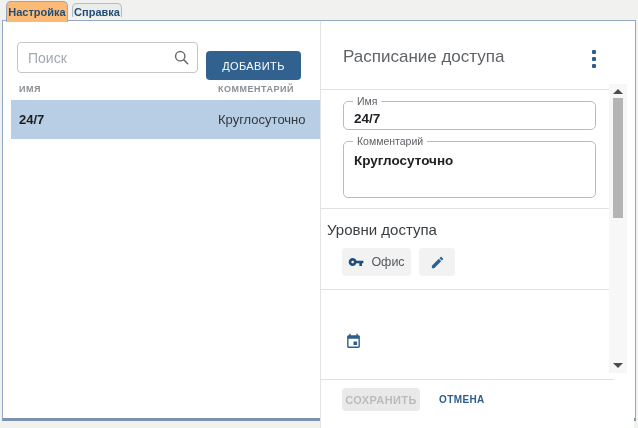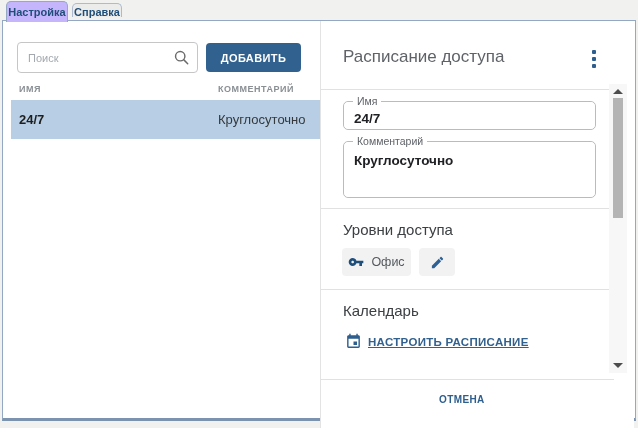--- a/index.html
+++ b/index.html
@@ -9,42 +9,42 @@
     background: #f1f1ef;
     font-family: "Liberation Sans", sans-serif;
   }
   
   .tab {
     position: absolute; text-align: center;
     font-size: 11px; font-weight: bold; color: #1f4e79;
     border: 1px solid #95a8c3; border-bottom: none;
     border-radius: 5px 5px 0 0; cursor: pointer;
   }
-  .tab.active { left: 6px; top: 1px; width: 62px; height: 21px; line-height: 20px; background: #c4b5fd; z-index: 5; }
+  .tab.active { left: 6px; top: 1px; width: 62px; height: 21px; line-height: 20px; background: #fdba74; z-index: 5; }
   .tab.inactive { left: 72px; top: 3px; width: 50px; height: 14px; line-height: 17px; background: #ececea; border-color: #aebbce; z-index: 1; }
   
   .window {
     position: absolute; left: 2px; top: 20px; width: 634px; height: 401px;
     background: #ffffff;
     border: 1px solid #95a8c3; border-bottom: 3px solid #7b93af;
     z-index: 2;
   }
   
   .search-box { position: absolute; left: 14px; top: 21px; width: 181px; height: 31px; }
   .search-box input {
     width: 100%; height: 100%; border: 1px solid #c6c6c6; border-radius: 4px;
-    padding: 0 16px 0 10px; font-size: 11px; color: #333;
+    padding: 0 16px 0 10px; font-size: 14px; color: #333;
     font-family: "Liberation Sans", sans-serif; outline: none;
   }
   .search-box input::placeholder { color: #a3a9af; }
   .search-icon { position: absolute; right: 8px; top: 7px; width: 17px; height: 17px; }
   .add-btn {
-    position: absolute; left: 203px; top: 22px; width: 95px; height: 29px;
+    position: absolute; left: 203px; top: 30px; width: 95px; height: 29px;
     background: #31618f; color: #ffffff; border: none; border-radius: 4px;
-    font-size: 11px; font-weight: bold; letter-spacing: 0.4px;
+    font-size: 11px; font-weight: normal; letter-spacing: 0.4px;
     font-family: "Liberation Sans", sans-serif; cursor: pointer;
   }
   .col-header {
     position: absolute; top: 63px; font-size: 9px; font-weight: bold;
     color: #8a8f94; letter-spacing: 0.5px;
   }
   .col-header.name { left: 16px; }
   .col-header.comment { left: 215px; }
   .list-row {
     position: absolute; left: 8px; top: 79px; width: 309px; height: 39px;
@@ -66,21 +66,21 @@
     position: absolute; top: -7px; left: 9px; background: #fff; padding: 0 4px;
     font-size: 10.5px; color: #5f6368;
   }
   .field input, .field textarea {
     width: 100%; height: 100%; border: none; outline: none; resize: none;
     border-radius: 5px; padding: 6px 10px 0 10px;
     font-family: "Liberation Sans", sans-serif;
     font-size: 13.5px; font-weight: bold; color: #202124;
   }
   .field textarea { padding-top: 10px; line-height: 17px; }
-  .section-heading { position: absolute; left: 22px; font-size: 15px; color: #3c4043; }
+  .section-heading { position: absolute; left: 6px; font-size: 15px; color: #3c4043; }
   .chip {
     position: absolute; top: 227px; height: 28px; background: #f2f2f2;
     border: none; border-radius: 4px; cursor: pointer;
     display: flex; align-items: center; justify-content: center; gap: 7px;
     font-family: "Liberation Sans", sans-serif;
   }
   .chip.level { left: 21px; width: 69px; font-size: 12.5px; color: #55595e; }
   .chip.edit { left: 98px; width: 36px; }
   .cal-icon { position: absolute; left: 24px; top: 312px; width: 17px; height: 17px; }
   .cal-link {
@@ -165,29 +165,28 @@
       <span>Офис</span>
     </button>
     <button class="chip edit">
       <svg width="15" height="15" viewBox="0 0 24 24">
         <path fill="#2d6094" d="M3 17.25V21h3.75L17.81 9.94l-3.75-3.75L3 17.25zM20.71 7.04c.39-.39.39-1.02 0-1.41l-2.34-2.34c-.39-.39-1.02-.39-1.41 0l-1.83 1.83 3.75 3.75 1.83-1.83z"></path>
       </svg>
     </button>
 
     <div class="hr" style="top:268px"></div>
 
-    <div class="section-heading" style="top:281px">Календарь</div>
 
     <svg class="cal-icon" viewBox="0 0 24 24">
       <path fill="#2d5e8e" d="M17 12h-5v5h5v-5zM16 1v2H8V1H6v2H5c-1.11 0-1.99.9-1.99 2L3 19c0 1.1.89 2 2 2h14c1.1 0 2-.9 2-2V5c0-1.1-.9-2-2-2h-1V1h-2zm3 18H5V8h14v11z"></path>
     </svg>
-    <a class="cal-link">НАСТРОИТЬ РАСПИСАНИЕ</a>
 
     <div class="hr" style="top:358px; width:293px"></div>
 
+    <button class="save-btn" disabled="">СОХРАНИТЬ</button>
     <button class="cancel-btn">ОТМЕНА</button>
 
     <div class="scrollbar">
       <div class="scroll-up"></div>
       <div class="scroll-thumb"></div>
       <div class="scroll-down"></div>
     </div>
   </div>
 </div>
 

